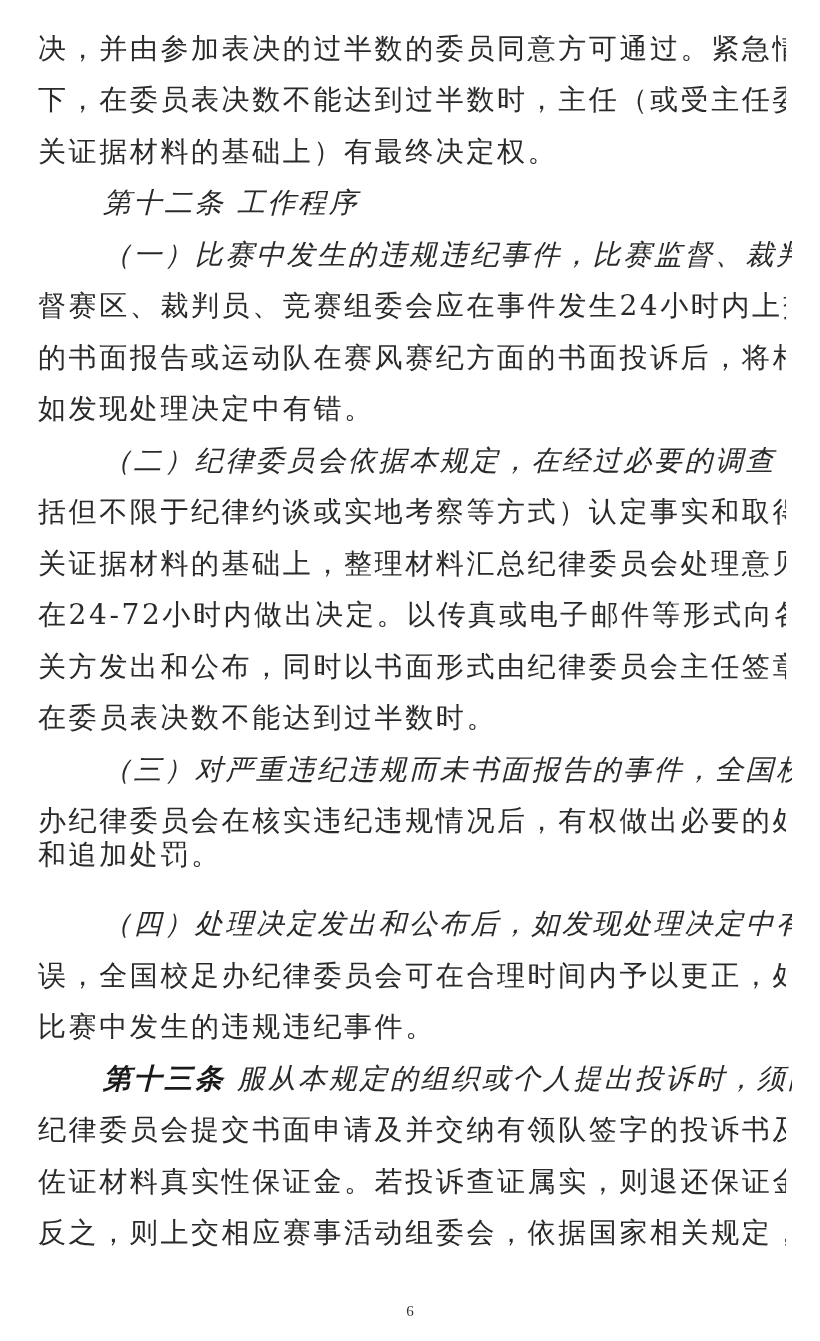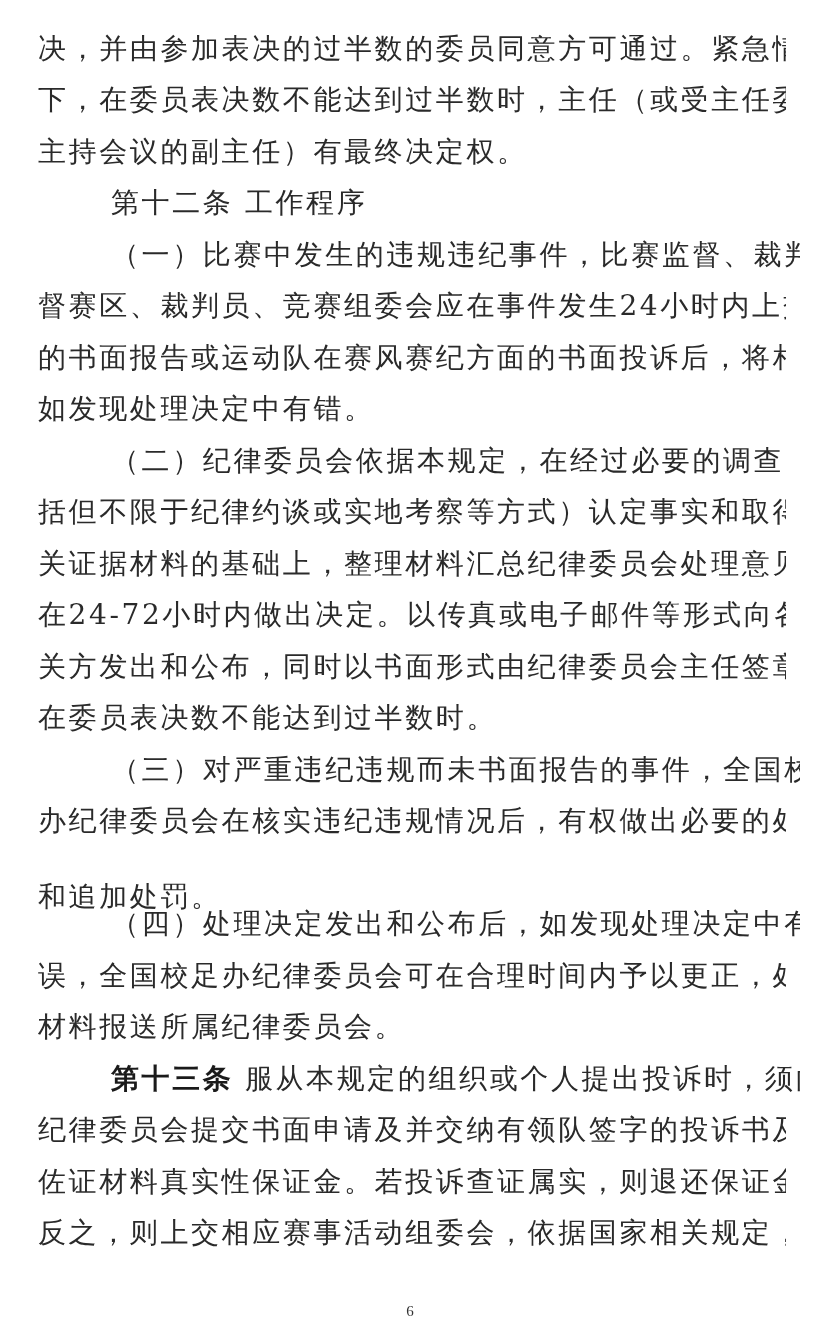--- a/index.html
+++ b/index.html
@@ -8,52 +8,52 @@
     position: absolute; left: 0; top: 0; width: 820px; height: 1341px;
     background: #ffffff; color: #2a2a2a;
     font-family: "DejaVu Serif", "Liberation Serif", serif;
   }
   .line {
     position: absolute; left: 38px; width: 748px;
     height: 40px; line-height: 40px;
     font-size: 28px; letter-spacing: 2.6px;
     white-space: nowrap; overflow: hidden;
   }
-  .line.indent { left: 111px; width: 689px; }
+  .line.indent { left: 103px; width: 689px; font-style: italic; }
   .line.bold-lead .lead { font-weight: bold; color: #1a1a1a; text-align: center; }
   .pagenum {
     position: absolute; left: 400px; top: 1301px; width: 20px;
     text-align: center; font-size: 15px; line-height: 20px;
     font-family: "Liberation Serif", serif; color: #333;
   }
 </style>
 </head>
 <body>
 
 <div class="page">
   <div id="lines">
     <div class="line" style="top:29px">决，并由参加表决的过半数的委员同意方可通过。紧急情况</div>
     <div class="line" style="top:80px">下，在委员表决数不能达到过半数时，主任（或受主任委托</div>
-    <div class="line" style="top:132px">主持会议的副主任）有最终决定权。</div>
+    <div class="line" style="top:132px">关证据材料的基础上）有最终决定权。</div>
     <div class="line indent" style="top:183px">第十二条 工作程序</div>
     <div class="line indent" style="top:235px">（一）比赛中发生的违规违纪事件，比赛监督、裁判监</div>
     <div class="line" style="top:286px">督赛区、裁判员、竞赛组委会应在事件发生24小时内上交</div>
     <div class="line" style="top:338px">的书面报告或运动队在赛风赛纪方面的书面投诉后，将相关</div>
     <div class="line" style="top:389px">如发现处理决定中有错。</div>
     <div class="line indent" style="top:441px">（二）纪律委员会依据本规定，在经过必要的调查（包</div>
     <div class="line" style="top:492px">括但不限于纪律约谈或实地考察等方式）认定事实和取得相</div>
     <div class="line" style="top:544px">关证据材料的基础上，整理材料汇总纪律委员会处理意见，</div>
     <div class="line" style="top:595px">在24-72小时内做出决定。以传真或电子邮件等形式向各有</div>
     <div class="line" style="top:647px">关方发出和公布，同时以书面形式由纪律委员会主任签章逐</div>
     <div class="line" style="top:698px">在委员表决数不能达到过半数时。</div>
     <div class="line indent" style="top:750px">（三）对严重违纪违规而未书面报告的事件，全国校足</div>
     <div class="line" style="top:801px">办纪律委员会在核实违纪违规情况后，有权做出必要的处罚</div>
-    <div class="line" style="top:877px">和追加处罚。</div>
+    <div class="line" style="top:835px">和追加处罚。</div>
     <div class="line indent" style="top:904px">（四）处理决定发出和公布后，如发现处理决定中有错</div>
     <div class="line" style="top:956px">误，全国校足办纪律委员会可在合理时间内予以更正，处理</div>
-    <div class="line" style="top:1007px">材料报送所属纪律委员会。</div>
+    <div class="line" style="top:1007px">比赛中发生的违规违纪事件。</div>
     <div class="line indent bold-lead" style="top:1059px"><span class="lead">第十三条</span><span> 服从本规定的组织或个人提出投诉时，须向</span></div>
     <div class="line" style="top:1110px">纪律委员会提交书面申请及并交纳有领队签字的投诉书及</div>
     <div class="line" style="top:1162px">佐证材料真实性保证金。若投诉查证属实，则退还保证金；</div>
     <div class="line" style="top:1213px">反之，则上交相应赛事活动组委会，依据国家相关规定，妥</div>
   </div>
   <div class="pagenum">6</div>
 </div>
 
 </body></html>

